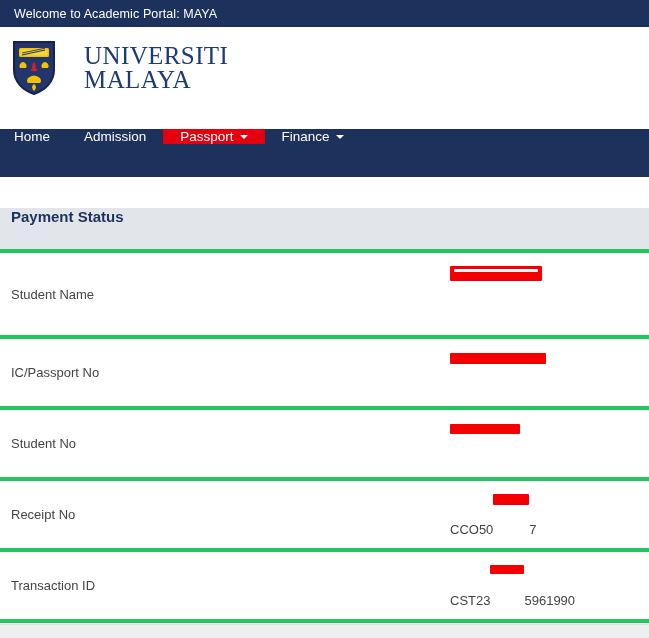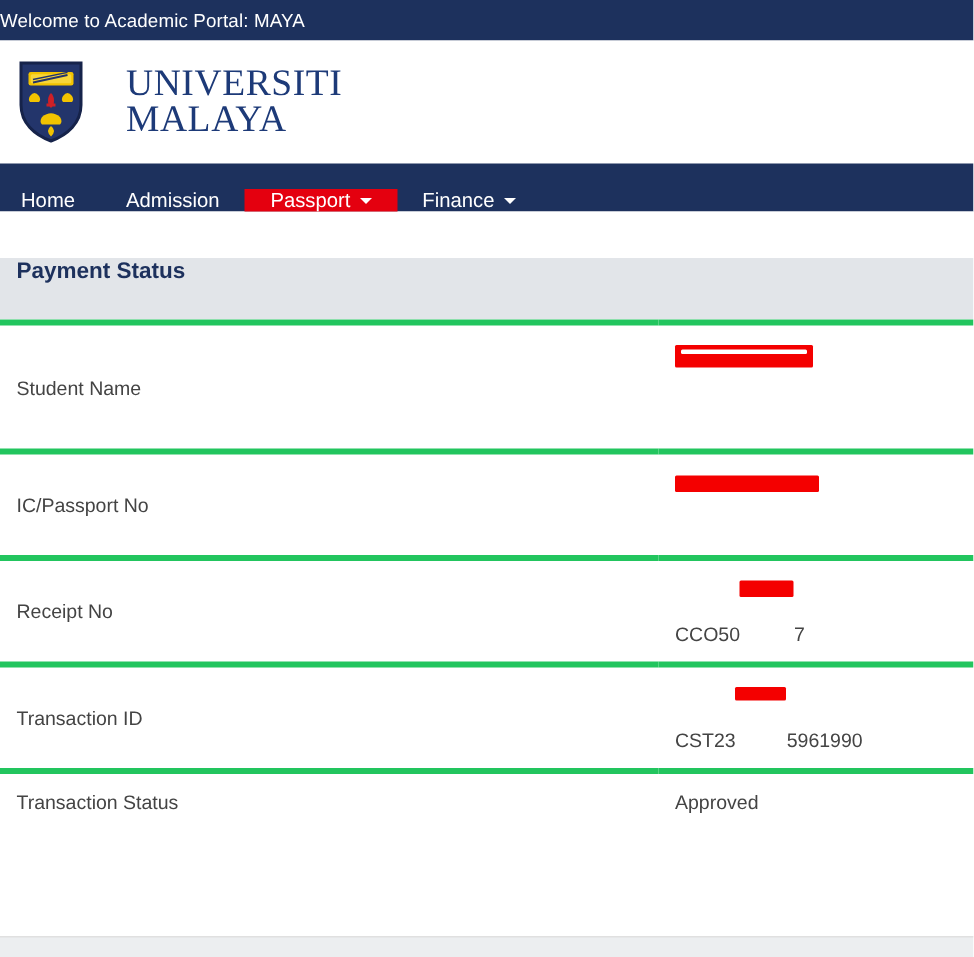--- a/index.html
+++ b/index.html
@@ -14,21 +14,21 @@
     overflow: hidden;
     position: relative;
   }
 
   
   .topbar {
     height: 27px;
     background: #1d315d;
     display: flex;
     align-items: center;
-    padding-left: 0;
+    padding-left: 14px;
     box-sizing: border-box;
   }
   .topbar-text {
     color: #ffffff;
     font-size: 12.5px;
     letter-spacing: 0.1px;
   }
 
   
   .logoband {
@@ -55,26 +55,27 @@
   }
   .wordmark span {
     font-family: "Liberation Serif", serif;
     color: #1d3a78;
     font-size: 25px;
     letter-spacing: 0.4px;
   }
 
   
   .navbar {
-    height: 32px;
+    height: 48px;
     background: #1d315d;
     display: flex;
-    align-items: flex-end;
+    align-items: flex-start;
     padding-left: 0;
     box-sizing: border-box;
+    margin-top: 20px;
   }
   .nav-item {
     display: flex;
     align-items: center;
     color: #ffffff;
     font-size: 13.5px;
     padding: 0 17px;
     box-sizing: border-box;
     cursor: pointer;
     white-space: nowrap;
@@ -235,20 +236,28 @@
 
       <tr>
         <td class="label">IC/Passport No</td>
         <td class="value">
           <span class="redacted rd-full">
             <span class="strike" style="left:0;top:3px;width:96px;height:11px;"></span>
           </span>
         </td>
       </tr>
 
+      <tr>
+        <td class="label">Student No</td>
+        <td class="value">
+          <span class="redacted rd-full">
+            <span class="strike" style="left:0;top:3px;width:70px;height:10px;"></span>
+          </span>
+        </td>
+      </tr>
 
       <tr>
         <td class="label">Receipt No</td>
         <td class="value"><span>CCO50</span><span class="redacted" style="width:36px;">
             <span class="strike" style="left:0;top:2px;width:36px;height:11px;"></span>
           </span><span>7</span></td>
       </tr>
 
       <tr>
         <td class="label">Transaction ID</td>

